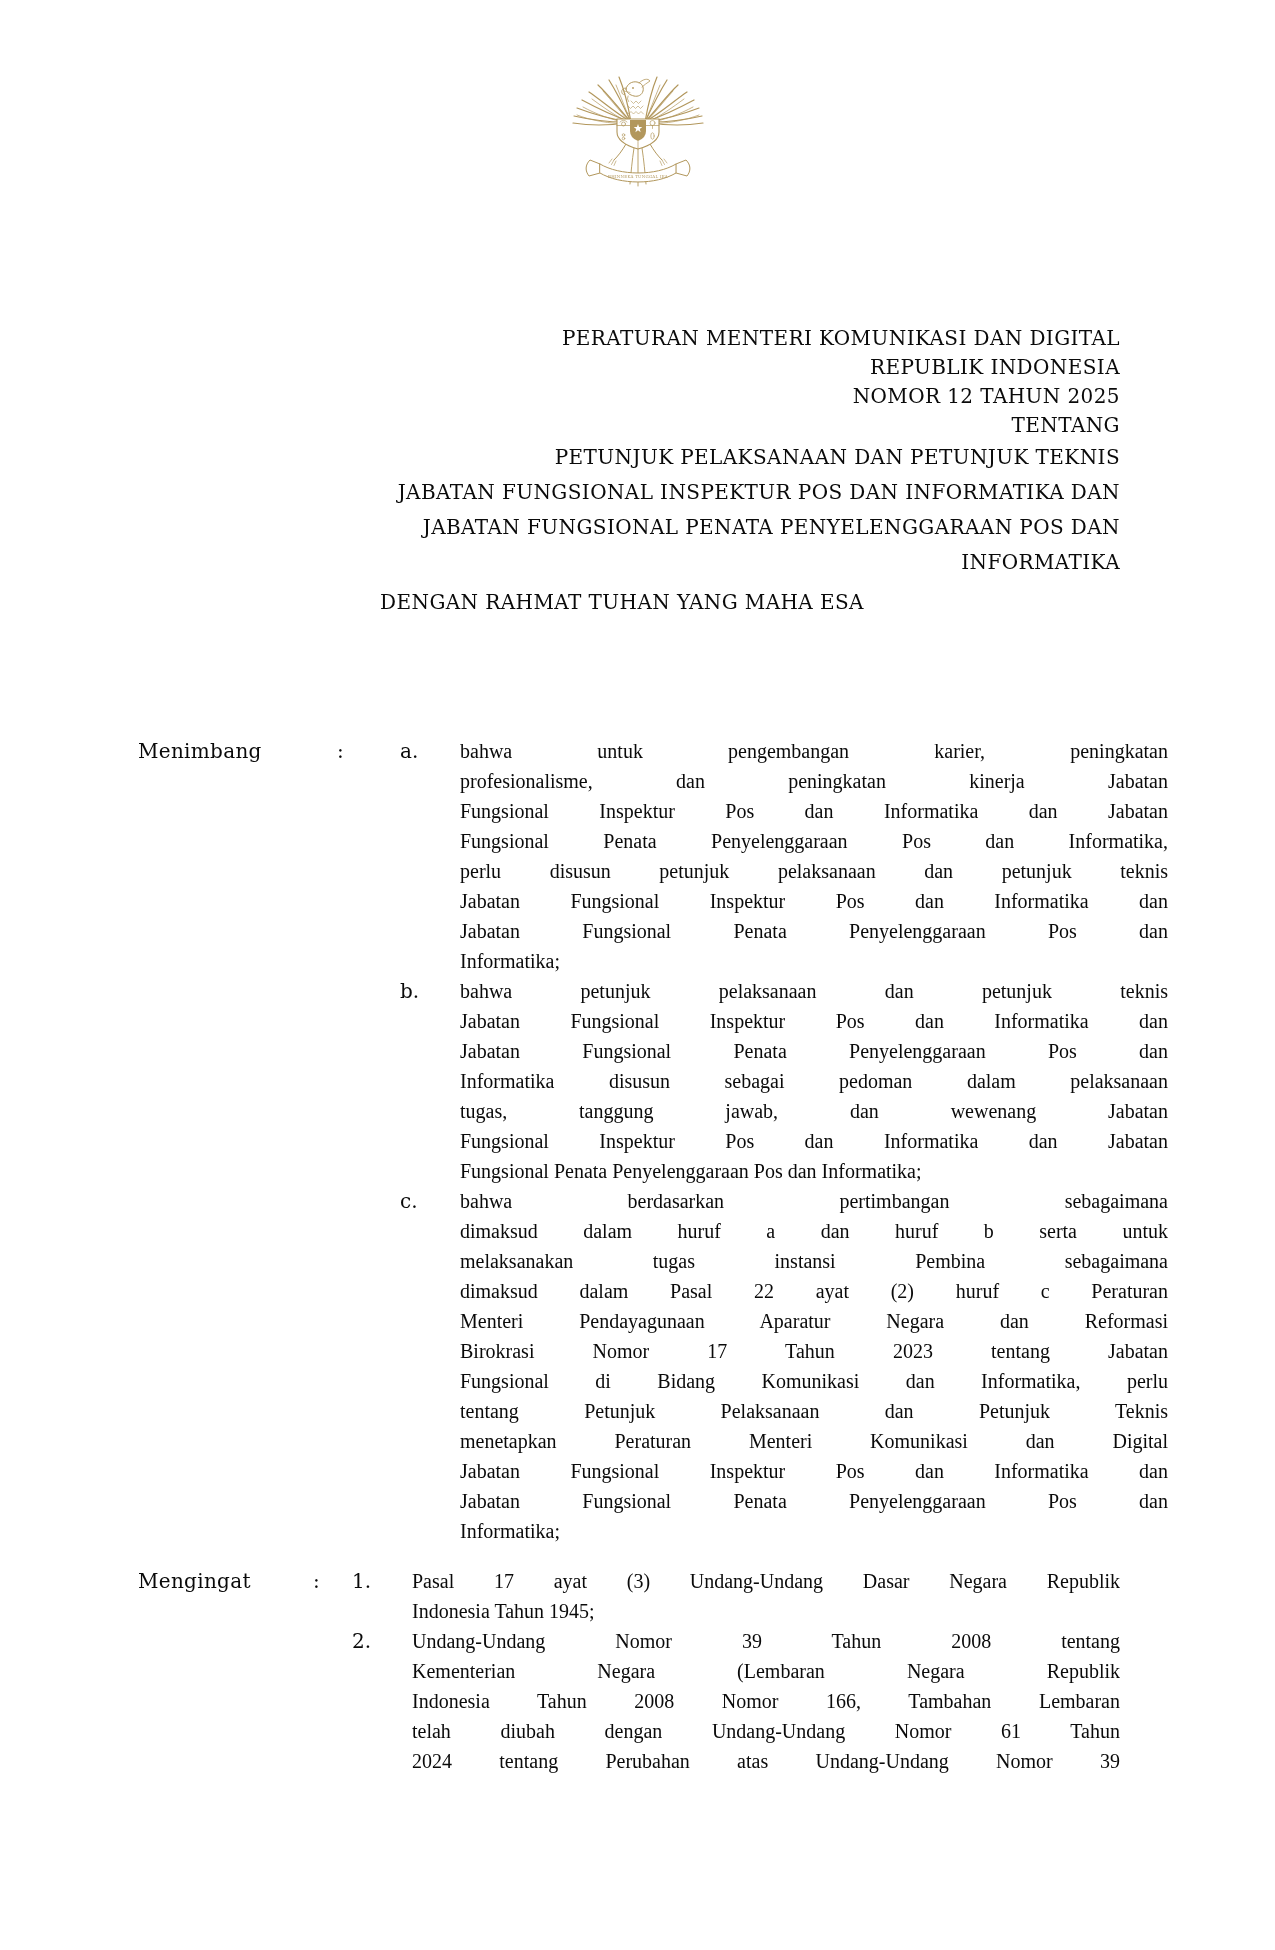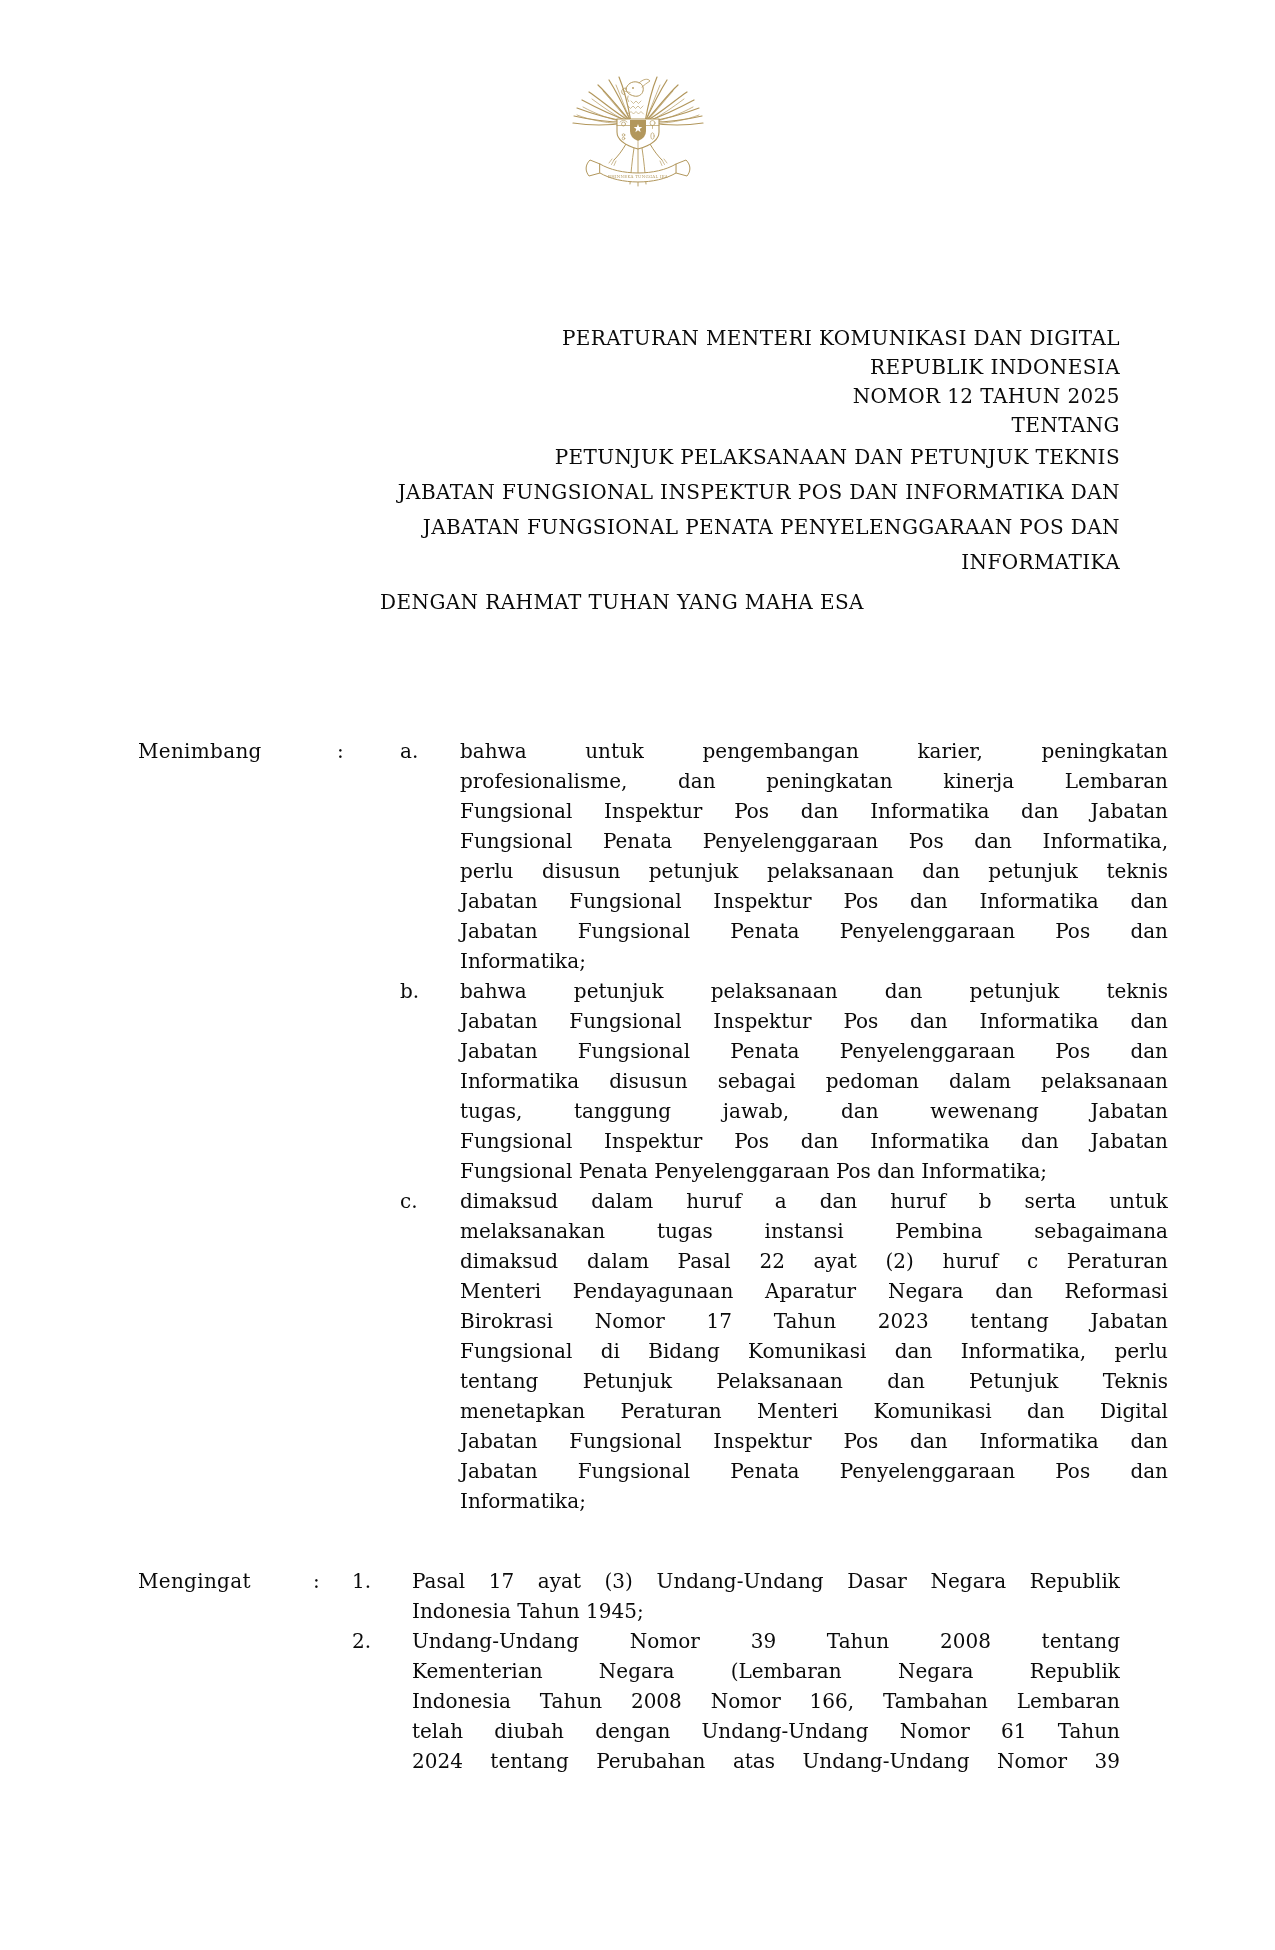--- a/index.html
+++ b/index.html
@@ -22,21 +22,21 @@
   .authority { top:647px; }
   .clause { position:absolute; left:138px; display:flex; align-items:flex-start; line-height:30px; }
   .clause.menimbang { top:736px;gap:24px; }
   .clause.mengingat { top:1566px; }
   .clause-label { width:175px; letter-spacing:0.3px; }
   .clause-colon { width:39px; }
   .clause-items { width:768px; }
   .clause-item { display:flex; align-items:flex-start; }
   .item-marker { width:60px; }
   .item-lines { width:708px; }
-  .jline { text-align:justify; text-align-last:justify; }
+  .jline { text-align:justify; text-align-last:justify;font-family:Liberation Serif, serif; }
   .jline.last { text-align-last:left; }
 </style>
 </head>
 <body>
 
 <div class="page">
 
   <div class="emblem" style="color: rgb(178, 151, 92);">
     <svg viewBox="0 0 280 260" xmlns="http://www.w3.org/2000/svg">
       <g fill="none" stroke="currentColor" stroke-width="2.4" stroke-linecap="round">
@@ -152,21 +152,21 @@
 
 
   <div class="clause menimbang">
     <div class="clause-label">Menimbang</div>
     <div class="clause-colon">:</div>
     <div class="clause-items">
         <div class="clause-item">
           <div class="item-marker">a.</div>
           <div class="item-lines">
             <div class="jline">bahwa untuk pengembangan karier, peningkatan</div>
-            <div class="jline">profesionalisme, dan peningkatan kinerja Lembaran</div>
+            <div class="jline">profesionalisme, dan peningkatan kinerja Jabatan</div>
             <div class="jline">Fungsional Inspektur Pos dan Informatika dan Jabatan</div>
             <div class="jline">Fungsional Penata Penyelenggaraan Pos dan Informatika,</div>
             <div class="jline">perlu disusun petunjuk pelaksanaan dan petunjuk teknis</div>
             <div class="jline">Jabatan Fungsional Inspektur Pos dan Informatika dan</div>
             <div class="jline">Jabatan Fungsional Penata Penyelenggaraan Pos dan</div>
             <div class="jline last">Informatika;</div>
           </div>
         </div>
         <div class="clause-item">
           <div class="item-marker">b.</div>
@@ -176,20 +176,21 @@
             <div class="jline">Jabatan Fungsional Penata Penyelenggaraan Pos dan</div>
             <div class="jline">Informatika disusun sebagai pedoman dalam pelaksanaan</div>
             <div class="jline">tugas, tanggung jawab, dan wewenang Jabatan</div>
             <div class="jline">Fungsional Inspektur Pos dan Informatika dan Jabatan</div>
             <div class="jline last">Fungsional Penata Penyelenggaraan Pos dan Informatika;</div>
           </div>
         </div>
         <div class="clause-item">
           <div class="item-marker">c.</div>
           <div class="item-lines">
+            <div class="jline">bahwa berdasarkan pertimbangan sebagaimana</div>
             <div class="jline">dimaksud dalam huruf a dan huruf b serta untuk</div>
             <div class="jline">melaksanakan tugas instansi Pembina sebagaimana</div>
             <div class="jline">dimaksud dalam Pasal 22 ayat (2) huruf c Peraturan</div>
             <div class="jline">Menteri Pendayagunaan Aparatur Negara dan Reformasi</div>
             <div class="jline">Birokrasi Nomor 17 Tahun 2023 tentang Jabatan</div>
             <div class="jline">Fungsional di Bidang Komunikasi dan Informatika, perlu</div>
             <div class="jline">tentang Petunjuk Pelaksanaan dan Petunjuk Teknis</div>
             <div class="jline">menetapkan Peraturan Menteri Komunikasi dan Digital</div>
             <div class="jline">Jabatan Fungsional Inspektur Pos dan Informatika dan</div>
             <div class="jline">Jabatan Fungsional Penata Penyelenggaraan Pos dan</div>

